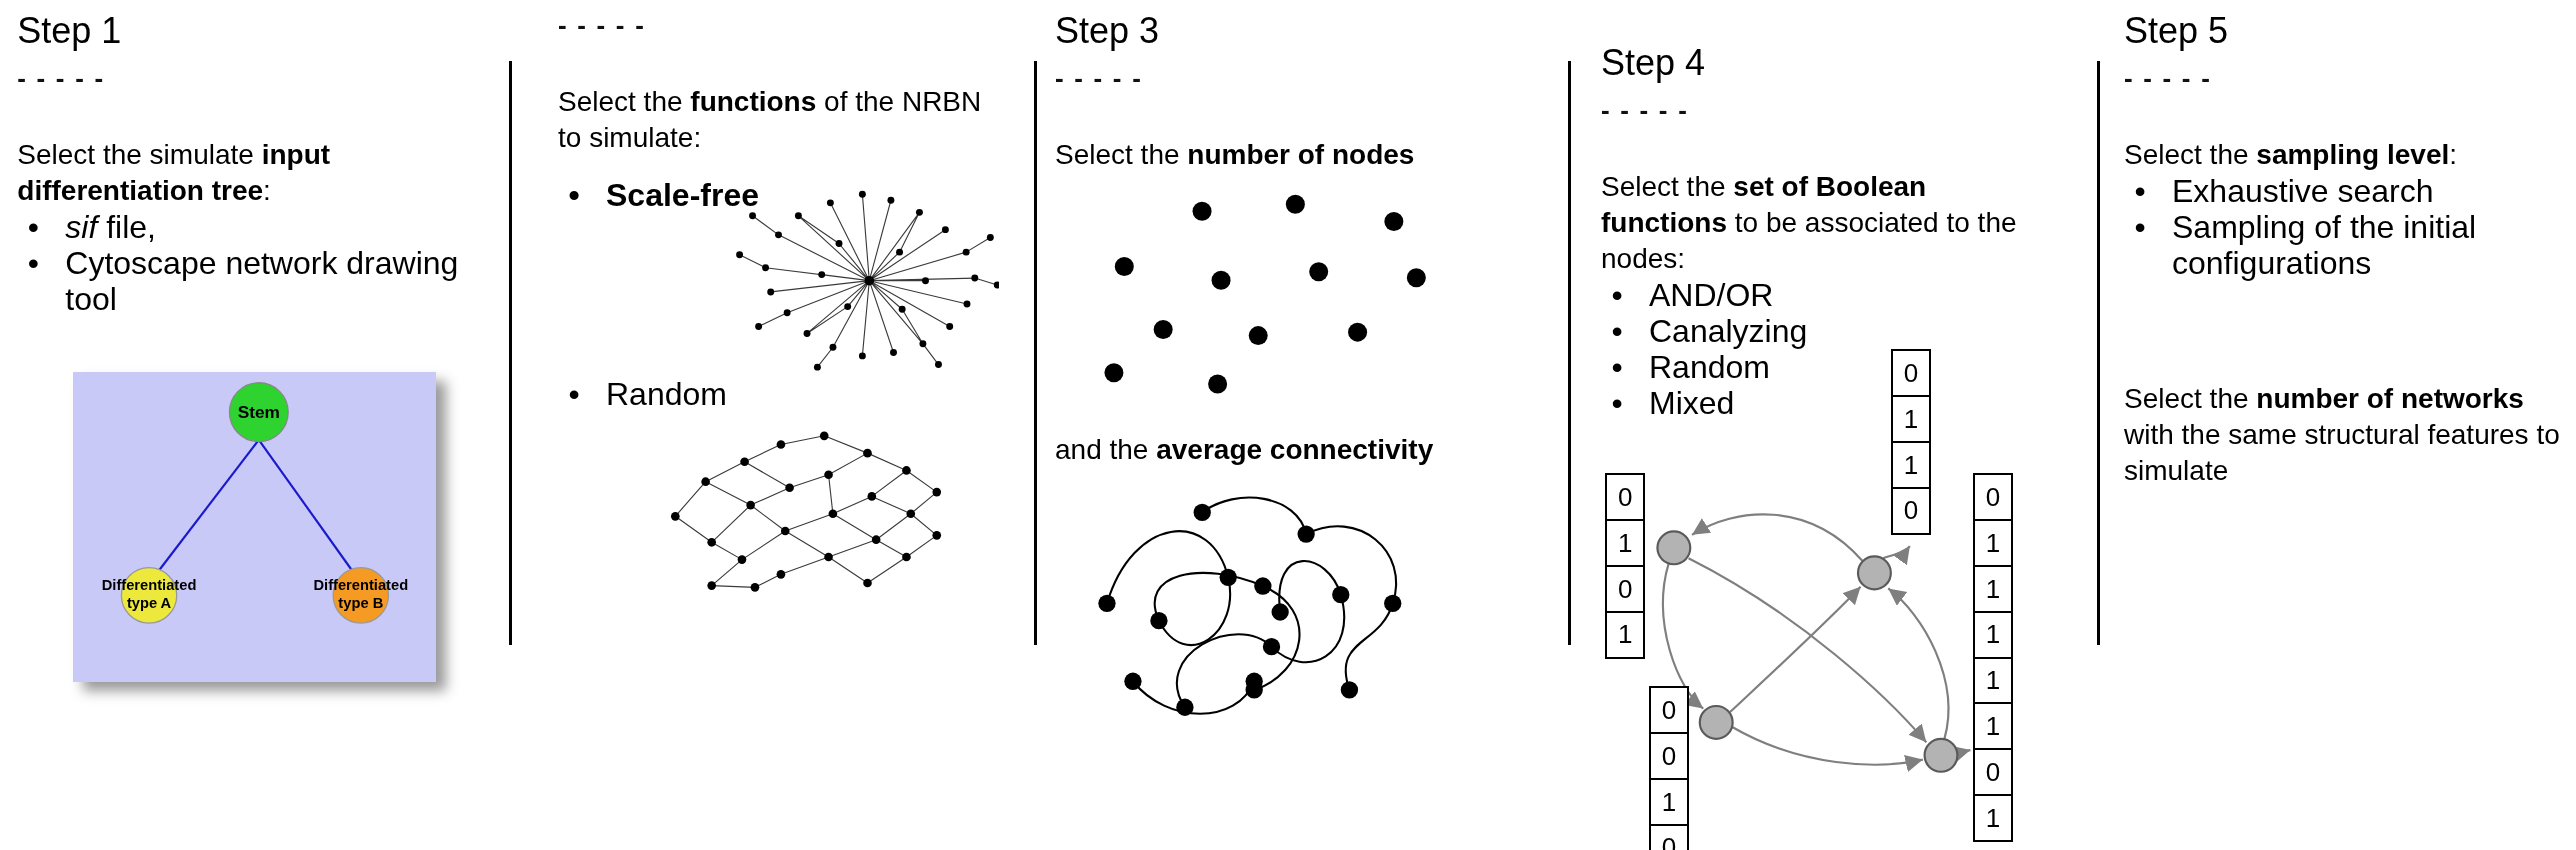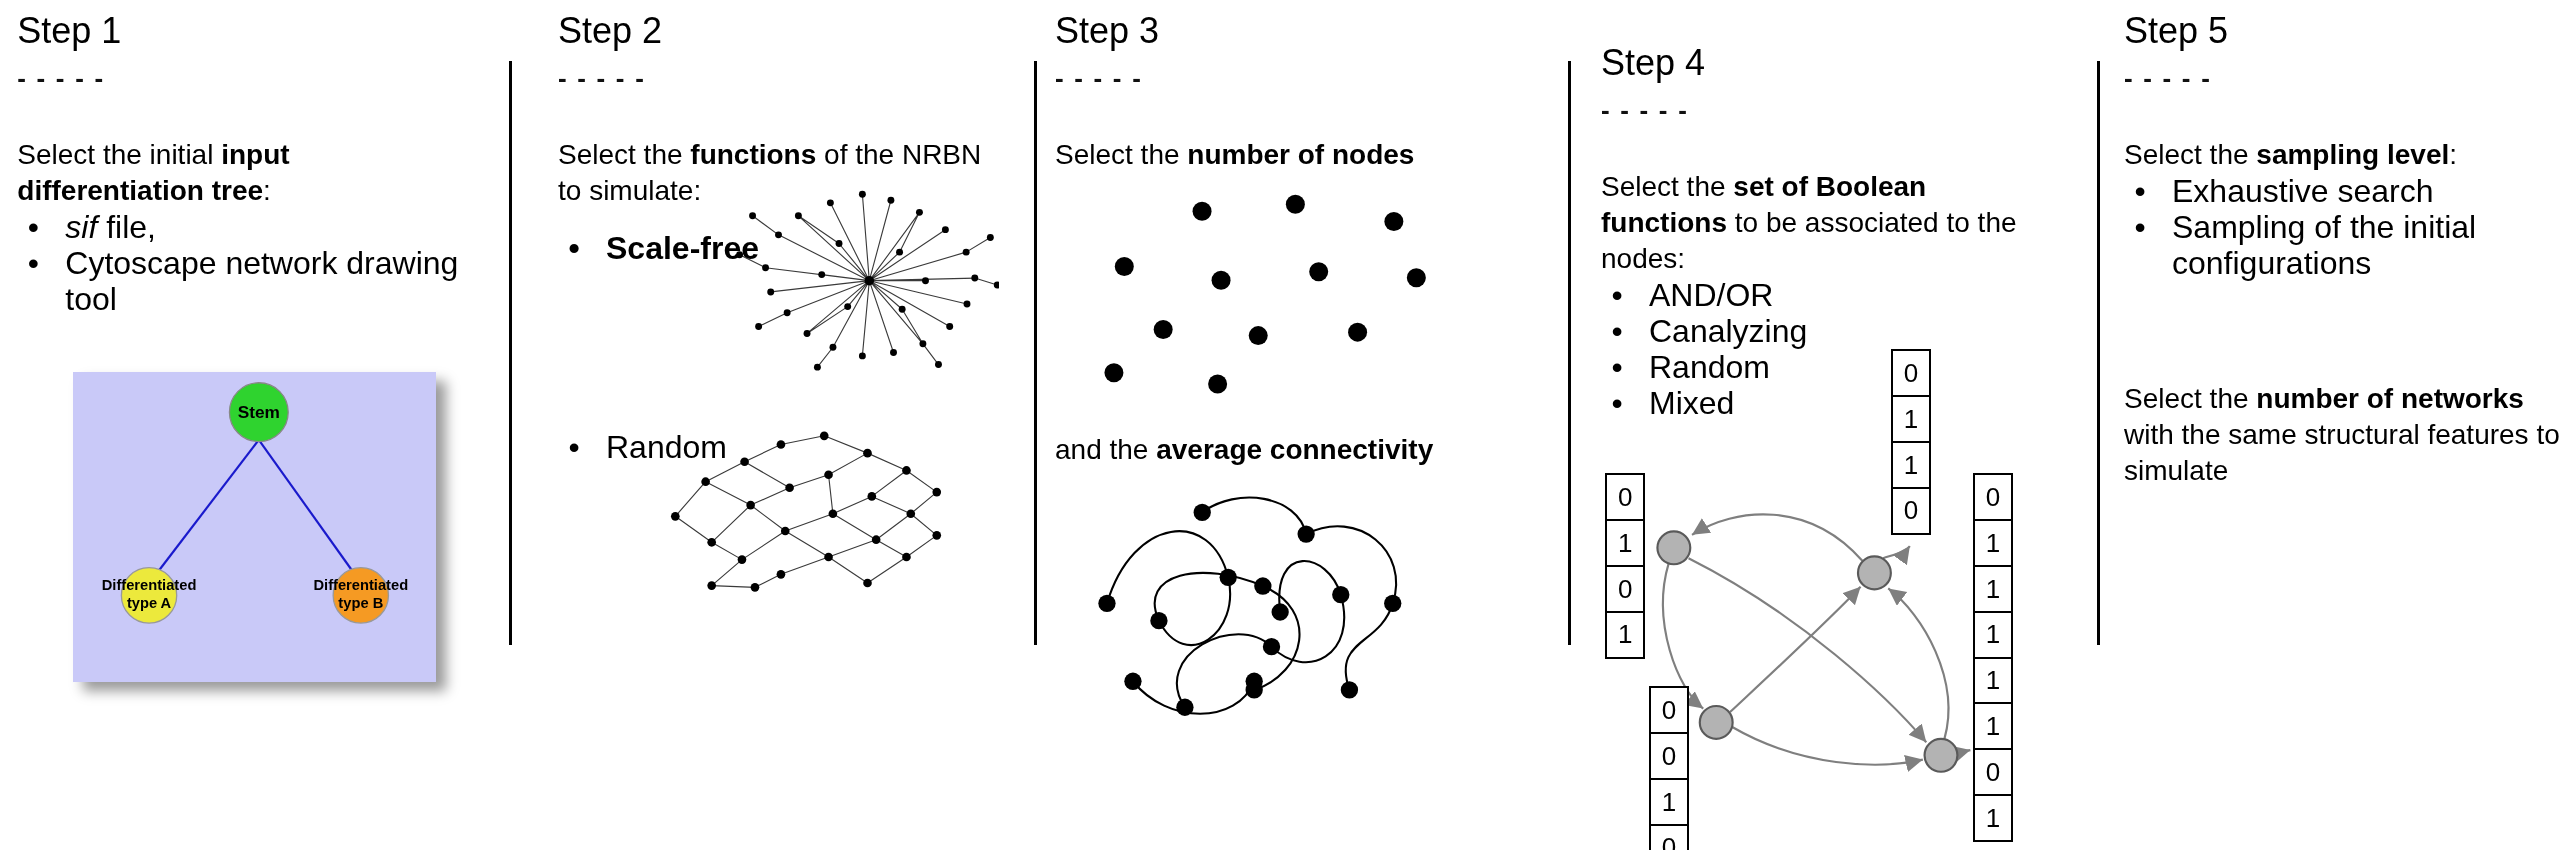--- a/index.html
+++ b/index.html
@@ -35,21 +35,21 @@
   .tangle-path { stroke:#000; stroke-width:2.4; fill:none; }
   .arrow { stroke:#7f7f7f; stroke-width:2.5; fill:none; }
   .bool-node { fill:#b3b3b3; stroke:#5a5a5a; stroke-width:2.5; }
 </style>
 </head>
 <body>
 
 <div class="col" style="left:17.3px; width:450px;">
   <h2 class="step-title">Step 1</h2>
   <div class="dashes">- - - - -</div>
-  <p class="body-text"><span>Select the initial </span><b>input differentiation tree</b><span>:</span></p>
+  <p class="body-text"><span>Select the simulate </span><b>input differentiation tree</b><span>:</span></p>
   <ul class="blist">
     <li><i>sif</i><span> file,</span></li>
     <li><span>Cytoscape network drawing tool</span></li>
   </ul>
   <div class="tree-box">
     <svg width="363" height="286" viewBox="0 0 420 330">
       <g>
         <line x1="215" y1="78" x2="95" y2="235" stroke-width="2.5" stroke="#1a1acc"></line>
         <line x1="215" y1="78" x2="327" y2="235" stroke-width="2.5" stroke="#1a1acc"></line>
       </g>
@@ -61,21 +61,20 @@
       <circle cx="333" cy="258" r="32" stroke="#999" stroke-width="1.5" fill="#f59a23"></circle>
       <text x="333" y="252" class="tree-label">Differentiated</text>
       <text x="333" y="273" class="tree-label">type B</text>
     </svg>
   </div>
 </div>
 
 <div class="divider" style="left:509px;"></div>
 
 <div class="col" style="left:558px; width:450px; height:831px;">
-  <h2 class="step-title">Step 2</h2>
   <div class="dashes">- - - - -</div>
   <p class="body-text"><span>Select the </span><b>functions</b><span> of the NRBN to simulate:</span></p>
   <ul class="blist">
     <li style="margin-top:21px;font-weight:bold;"><span>Scale-free</span></li>
     <li style="margin-top:163px;"><span>Random</span></li>
   </ul>
 
   <svg class="abs" style="left:147px; top:171px;" width="294" height="208" viewBox="0 0 340 240">
     <g>
       <path class="net-edge" d="M190,115 L70,100 M190,115 L85,62 M190,115 L108,40 M190,115 L145,25 M190,115 L182,15 M190,115 L215,22 M190,115 L248,36 M190,115 L278,56 M190,115 L302,82 M190,115 L312,112 M190,115 L303,142 M190,115 L283,168 M190,115 L252,188 M190,115 L218,198 M190,115 L182,202 M190,115 L148,192 M190,115 L118,176 M190,115 L95,152 M190,115 L76,128 M190,115 L155,72 M190,115 L225,82 M190,115 L165,145 M190,115 L228,148 M190,115 L255,115 M190,115 L135,108 M70,100 L40,85 M85,62 L55,40 M302,82 L330,65 M312,112 L338,120 M252,188 L270,212 M148,192 L130,215 M95,152 L62,168 M155,72 L108,40 M225,82 L248,36 M165,145 L118,176 M228,148 L252,188"></path>

